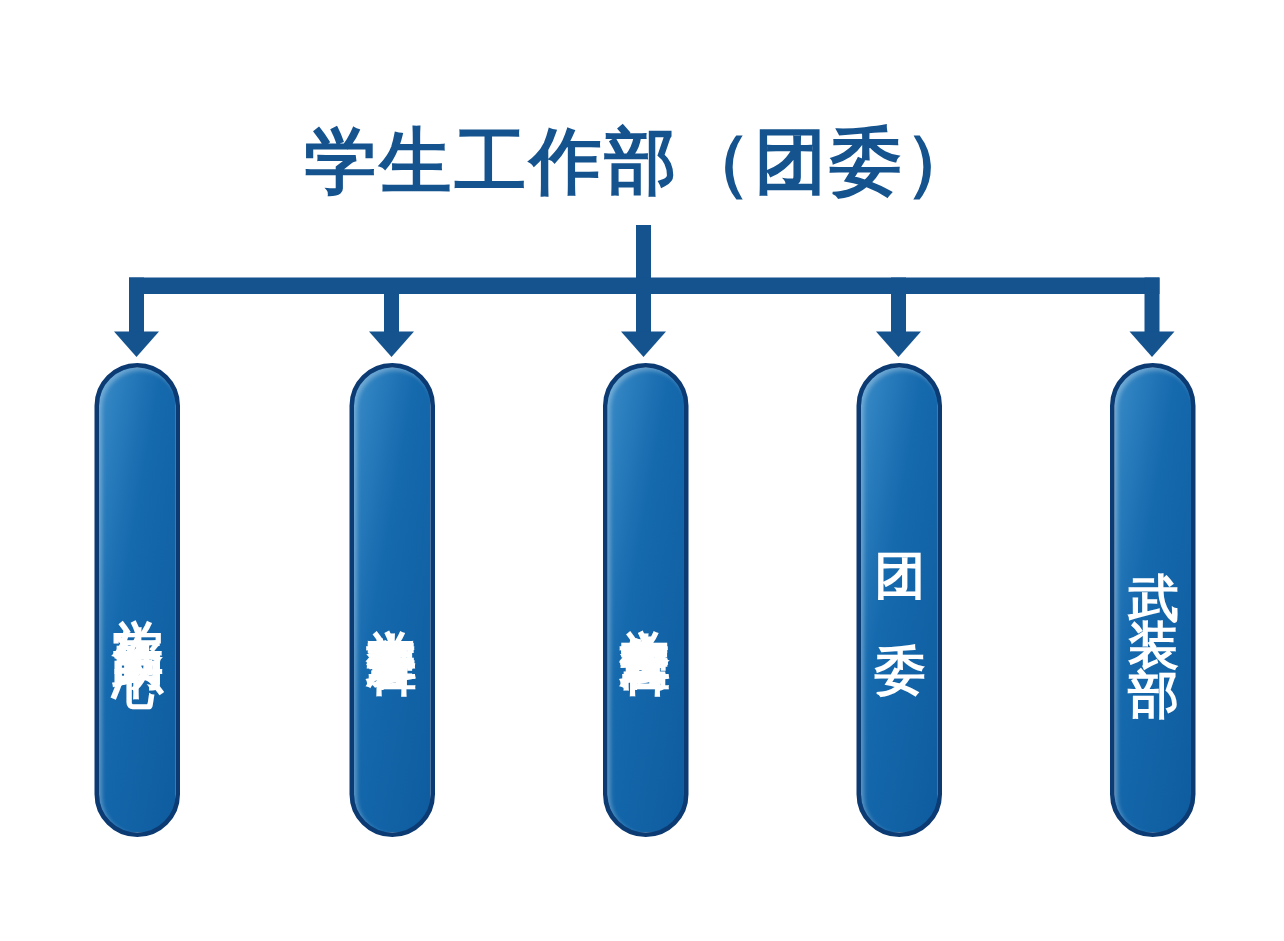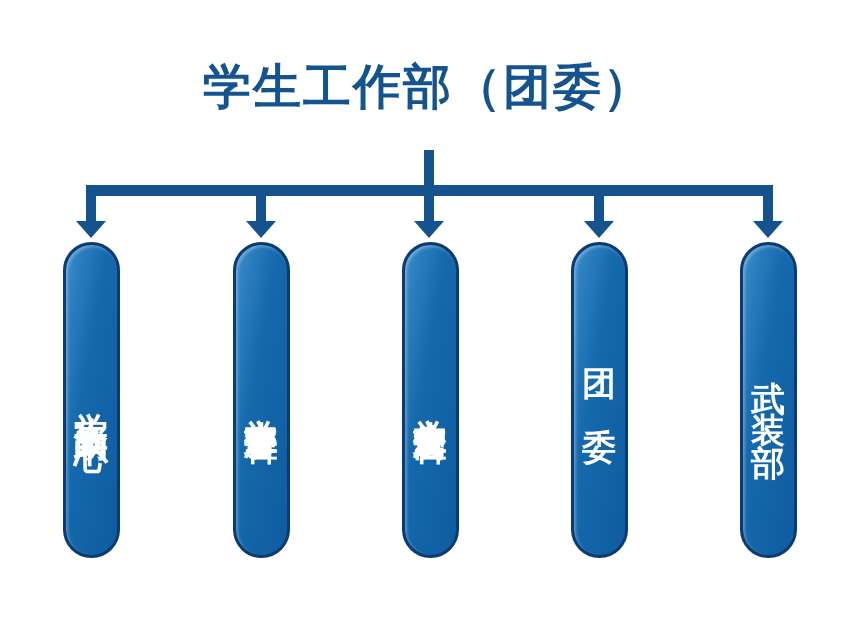--- a/index.html
+++ b/index.html
@@ -5,21 +5,21 @@
   html,body { margin:0; padding:0; background:#ffffff; }
   .canvas {
     position:relative;
     width:856px; height:627px;
     background:#ffffff;
     overflow:hidden;
     font-family:"DejaVu Sans","Liberation Sans",sans-serif;
   }
   .title {
     position:absolute;
-    top:55px; left:0; width:100%;
+    top:76px; left:0; width:100%;
     text-align:center;
     font-size:48px;
     font-weight:bold;
     letter-spacing:2px;
     color:#15538F;
     white-space:nowrap;
   }
   
   .hline {
     position:absolute;

